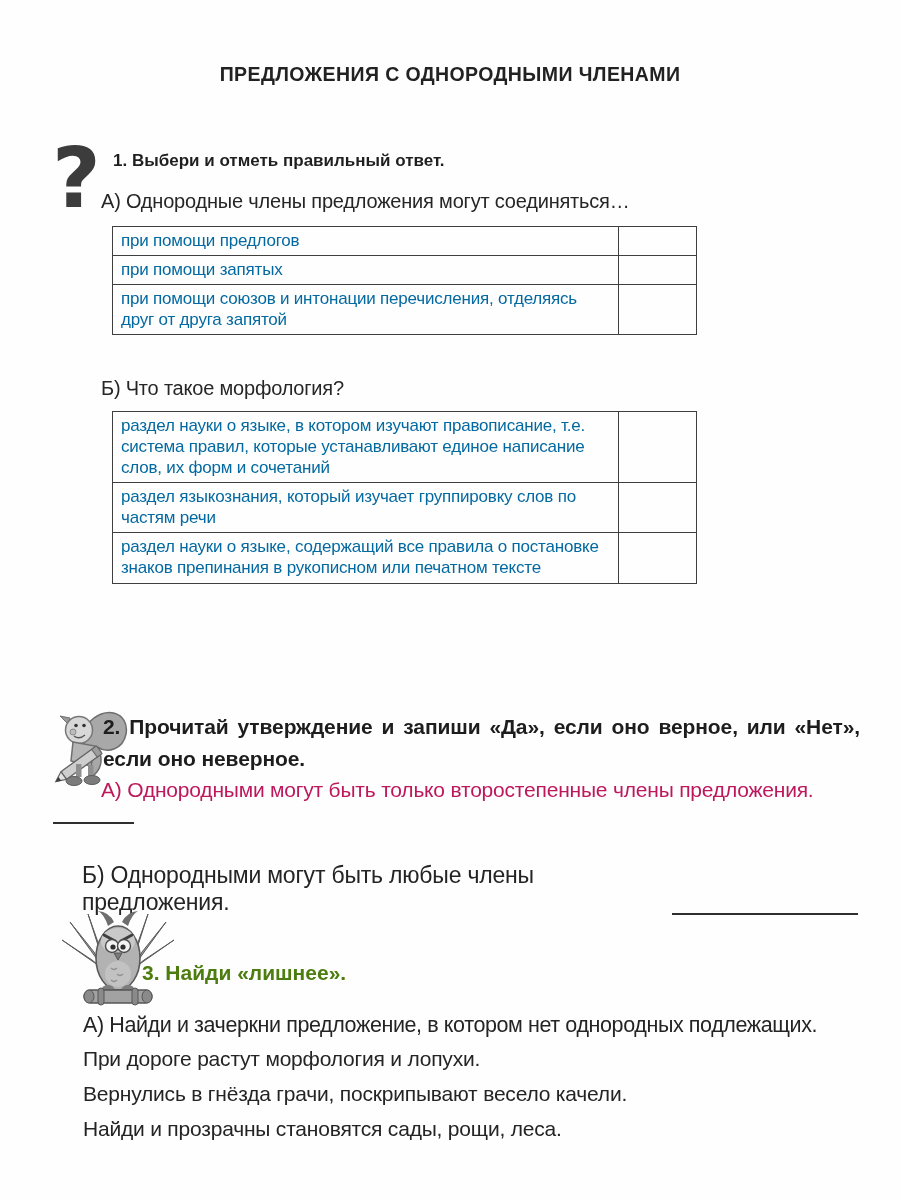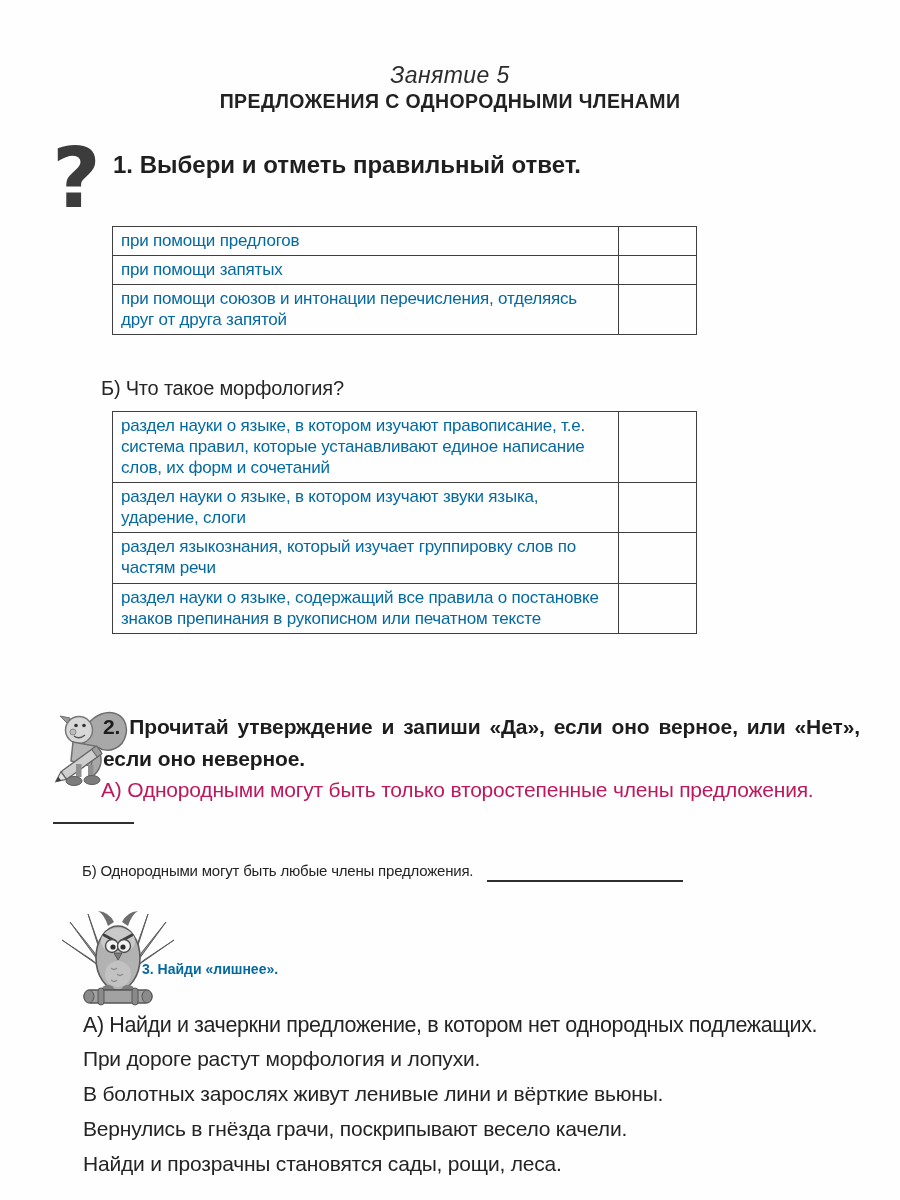--- a/index.html
+++ b/index.html
@@ -13,21 +13,21 @@
     color: #222222;
     overflow: hidden;
   }
 
   
   .title-block { position: absolute; top: 62px; left: 0; width: 100%; text-align: center; }
   .lesson-label { font-size: 23px; font-style: italic; color: #2c2c2c; letter-spacing: 0.4px; }
   .page-title { margin-top: 1px; font-size: 19.5px; font-weight: bold; color: #222; letter-spacing: 0.4px; }
 
   
-  .s-heading { position: absolute; font-weight: bold; font-size: 24px; color: #1f1f1f; }
+  .s-heading { position: absolute; font-weight: bold; font-size: 17px; color: #1f1f1f; }
   .s-label { position: absolute; font-size: 20px; color: #262626; letter-spacing: -0.2px; }
 
   
   .qmark {
     position: absolute; left: 52px; top: 136px;
     font-family: "DejaVu Sans", sans-serif;
     font-size: 84px; font-weight: 900; color: #3c3c3c; line-height: 1;
   }
 
   
@@ -46,46 +46,46 @@
   #table2 { top: 411px; }
 
   
   .s2-heading {
     position: absolute; left: 103px; top: 711px; width: 757px;
     font-weight: bold; font-size: 21px; line-height: 32px;
     text-align: justify; color: #1d1d1d; letter-spacing: -0.1px;
   }
   .s2-statement-a { position: absolute; left: 101px; top: 778px; font-size: 21px; letter-spacing: -0.2px; color: #be185d; }
   .blank-line-a { position: absolute; left: 53px; top: 800px; width: 81px; height: 24px; border-bottom: 2.5px solid #2f2f2f; }
-  .s2-row-b { position: absolute; left: 82px; top: 862px; width: 776px; display: flex; align-items: baseline; font-size: 15px; letter-spacing: -0.2px; color: #242424; }
+  .s2-row-b { position: absolute; left: 82px; top: 862px; width: 776px; display: flex; align-items: baseline; font-size: 23px; letter-spacing: -0.2px; color: #242424; }
   .blank-line-b { width: 196px; height: 20px; margin-left: 14px; border-bottom: 2.5px solid #2f2f2f; align-self: flex-end; margin-bottom: 1px; }
 
   
-  .s3-heading { position: absolute; left: 142px; top: 961px; font-weight: bold; font-size: 14px; color: #0369a1; }
+  .s3-heading { position: absolute; left: 142px; top: 961px; font-weight: bold; font-size: 21px; color: #4d7c0f; }
   .s3-task { position: absolute; left: 83px; top: 1013px; font-size: 21.5px; letter-spacing: -0.4px; color: #242424; }
   .s3-sentences { position: absolute; left: 83px; top: 1047px; width: 780px; }
   .s3-sentence { font-size: 21px; line-height: 24px; margin-bottom: 11px; letter-spacing: -0.2px; color: #242424; }
 
   
   .icon-box { position: absolute; }
   #gnome-box { left: 46px; top: 702px; width: 92px; height: 92px; }
   #owl-box { left: 56px; top: 908px; width: 128px; height: 100px; }
 </style>
 </head>
 <body>
 
 <div class="page">
 
   <div class="title-block">
-    <div class="lesson-label">Занятие 5</div>
     <div class="page-title">ПРЕДЛОЖЕНИЯ С ОДНОРОДНЫМИ ЧЛЕНАМИ</div>
   </div>
 
   <div class="qmark">?</div>
   <div class="s-heading" style="left:113px; top:151px;">1. Выбери и отметь правильный ответ.</div>
+  <div class="s-label" style="left:101px; top:190px;">А) Однородные члены предложения могут соединяться…</div>
 
   <table class="answers" id="table1">
     <tbody>
         <tr>
       <td>при помощи предлогов</td>
       <td class="mark-cell"></td>
     </tr>
     <tr>
       <td>при помощи запятых</td>
       <td class="mark-cell"></td>
@@ -96,24 +96,20 @@
     </tr>
   </tbody>
     </table>
 
   <div class="s-label" style="left:101px; top:377px;">Б) Что такое морфология?</div>
 
   <table class="answers" id="table2">
     <tbody>
         <tr>
       <td>раздел науки о языке, в котором изучают правописание, т.е. система правил, которые устанавливают единое написание слов, их форм и сочетаний</td>
-      <td class="mark-cell"></td>
-    </tr>
-    <tr>
-      <td>раздел науки о языке, в котором изучают звуки языка, ударение, слоги</td>
       <td class="mark-cell"></td>
     </tr>
     <tr>
       <td>раздел языкознания, который изучает группировку слов по частям речи</td>
       <td class="mark-cell"></td>
     </tr>
     <tr>
       <td>раздел науки о языке, содержащий все правила о постановке знаков препинания в рукописном или печатном тексте</td>
       <td class="mark-cell"></td>
     </tr>
@@ -195,18 +191,17 @@
       <rect x="42" y="80" width="6" height="17" rx="3" fill="#8a8a8a" stroke="#565656" stroke-width="1"></rect>
       <rect x="76" y="80" width="6" height="17" rx="3" fill="#8a8a8a" stroke="#565656" stroke-width="1"></rect>
     </svg>
   </div>
 
   <div class="s3-heading">3. Найди «лишнее».</div>
   <div class="s3-task">А) Найди и зачеркни предложение, в котором нет однородных подлежащих.</div>
 
   <div class="s3-sentences">
     <div class="s3-sentence">При дороге растут морфология и лопухи.</div>
-    <div class="s3-sentence">В болотных зарослях живут ленивые лини и вёрткие вьюны.</div>
     <div class="s3-sentence">Вернулись в гнёзда грачи, поскрипывают весело качели.</div>
     <div class="s3-sentence">Найди и прозрачны становятся сады, рощи, леса.</div>
   </div>
 
 </div>
 
 </body></html>

